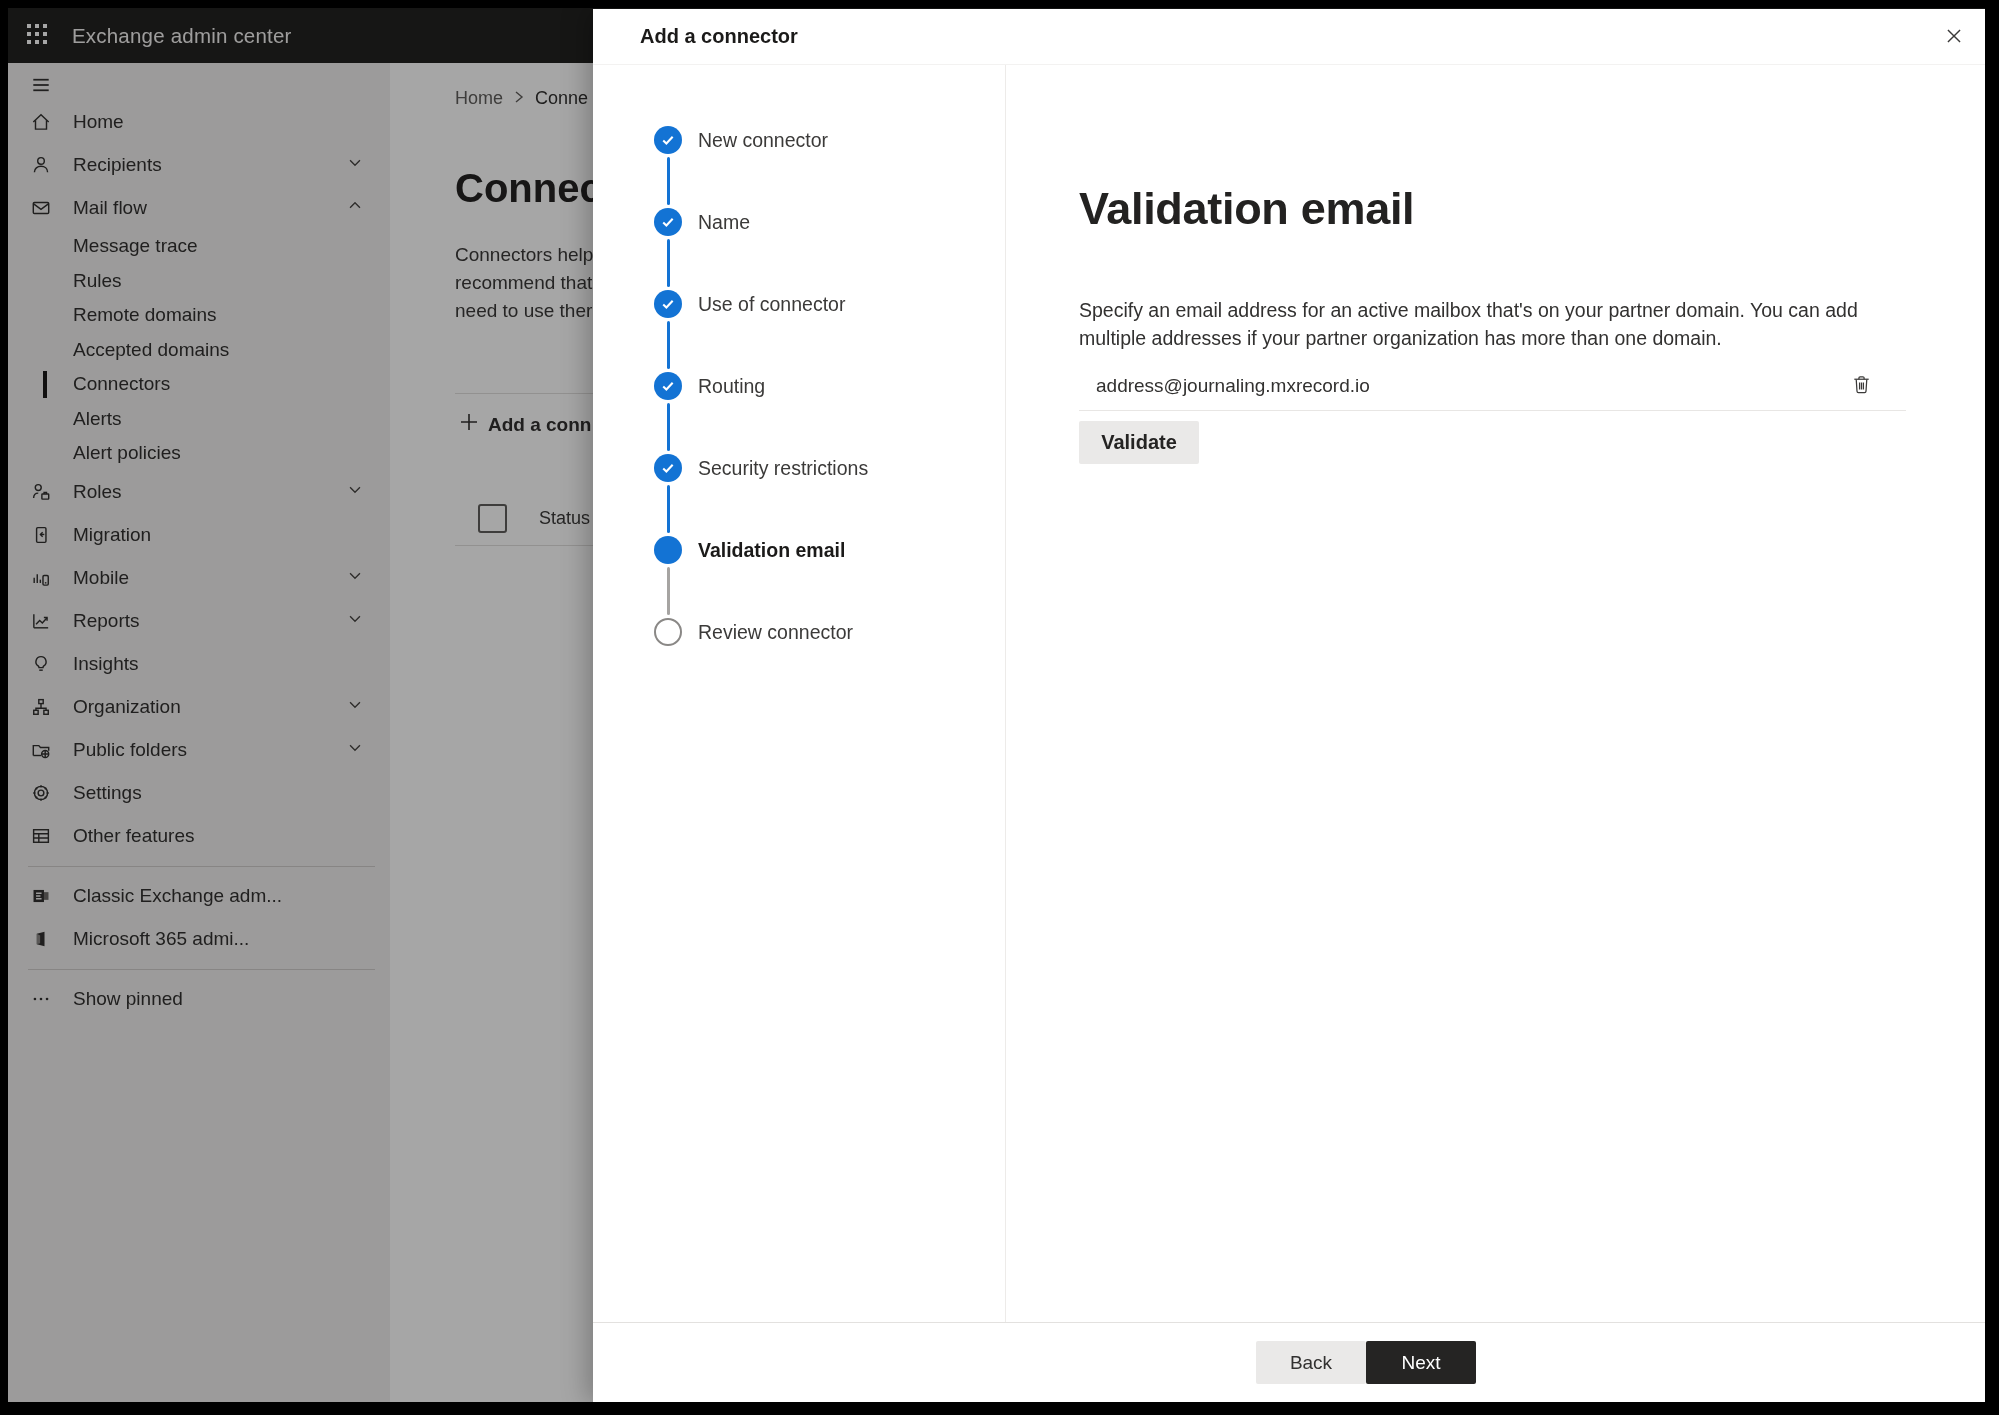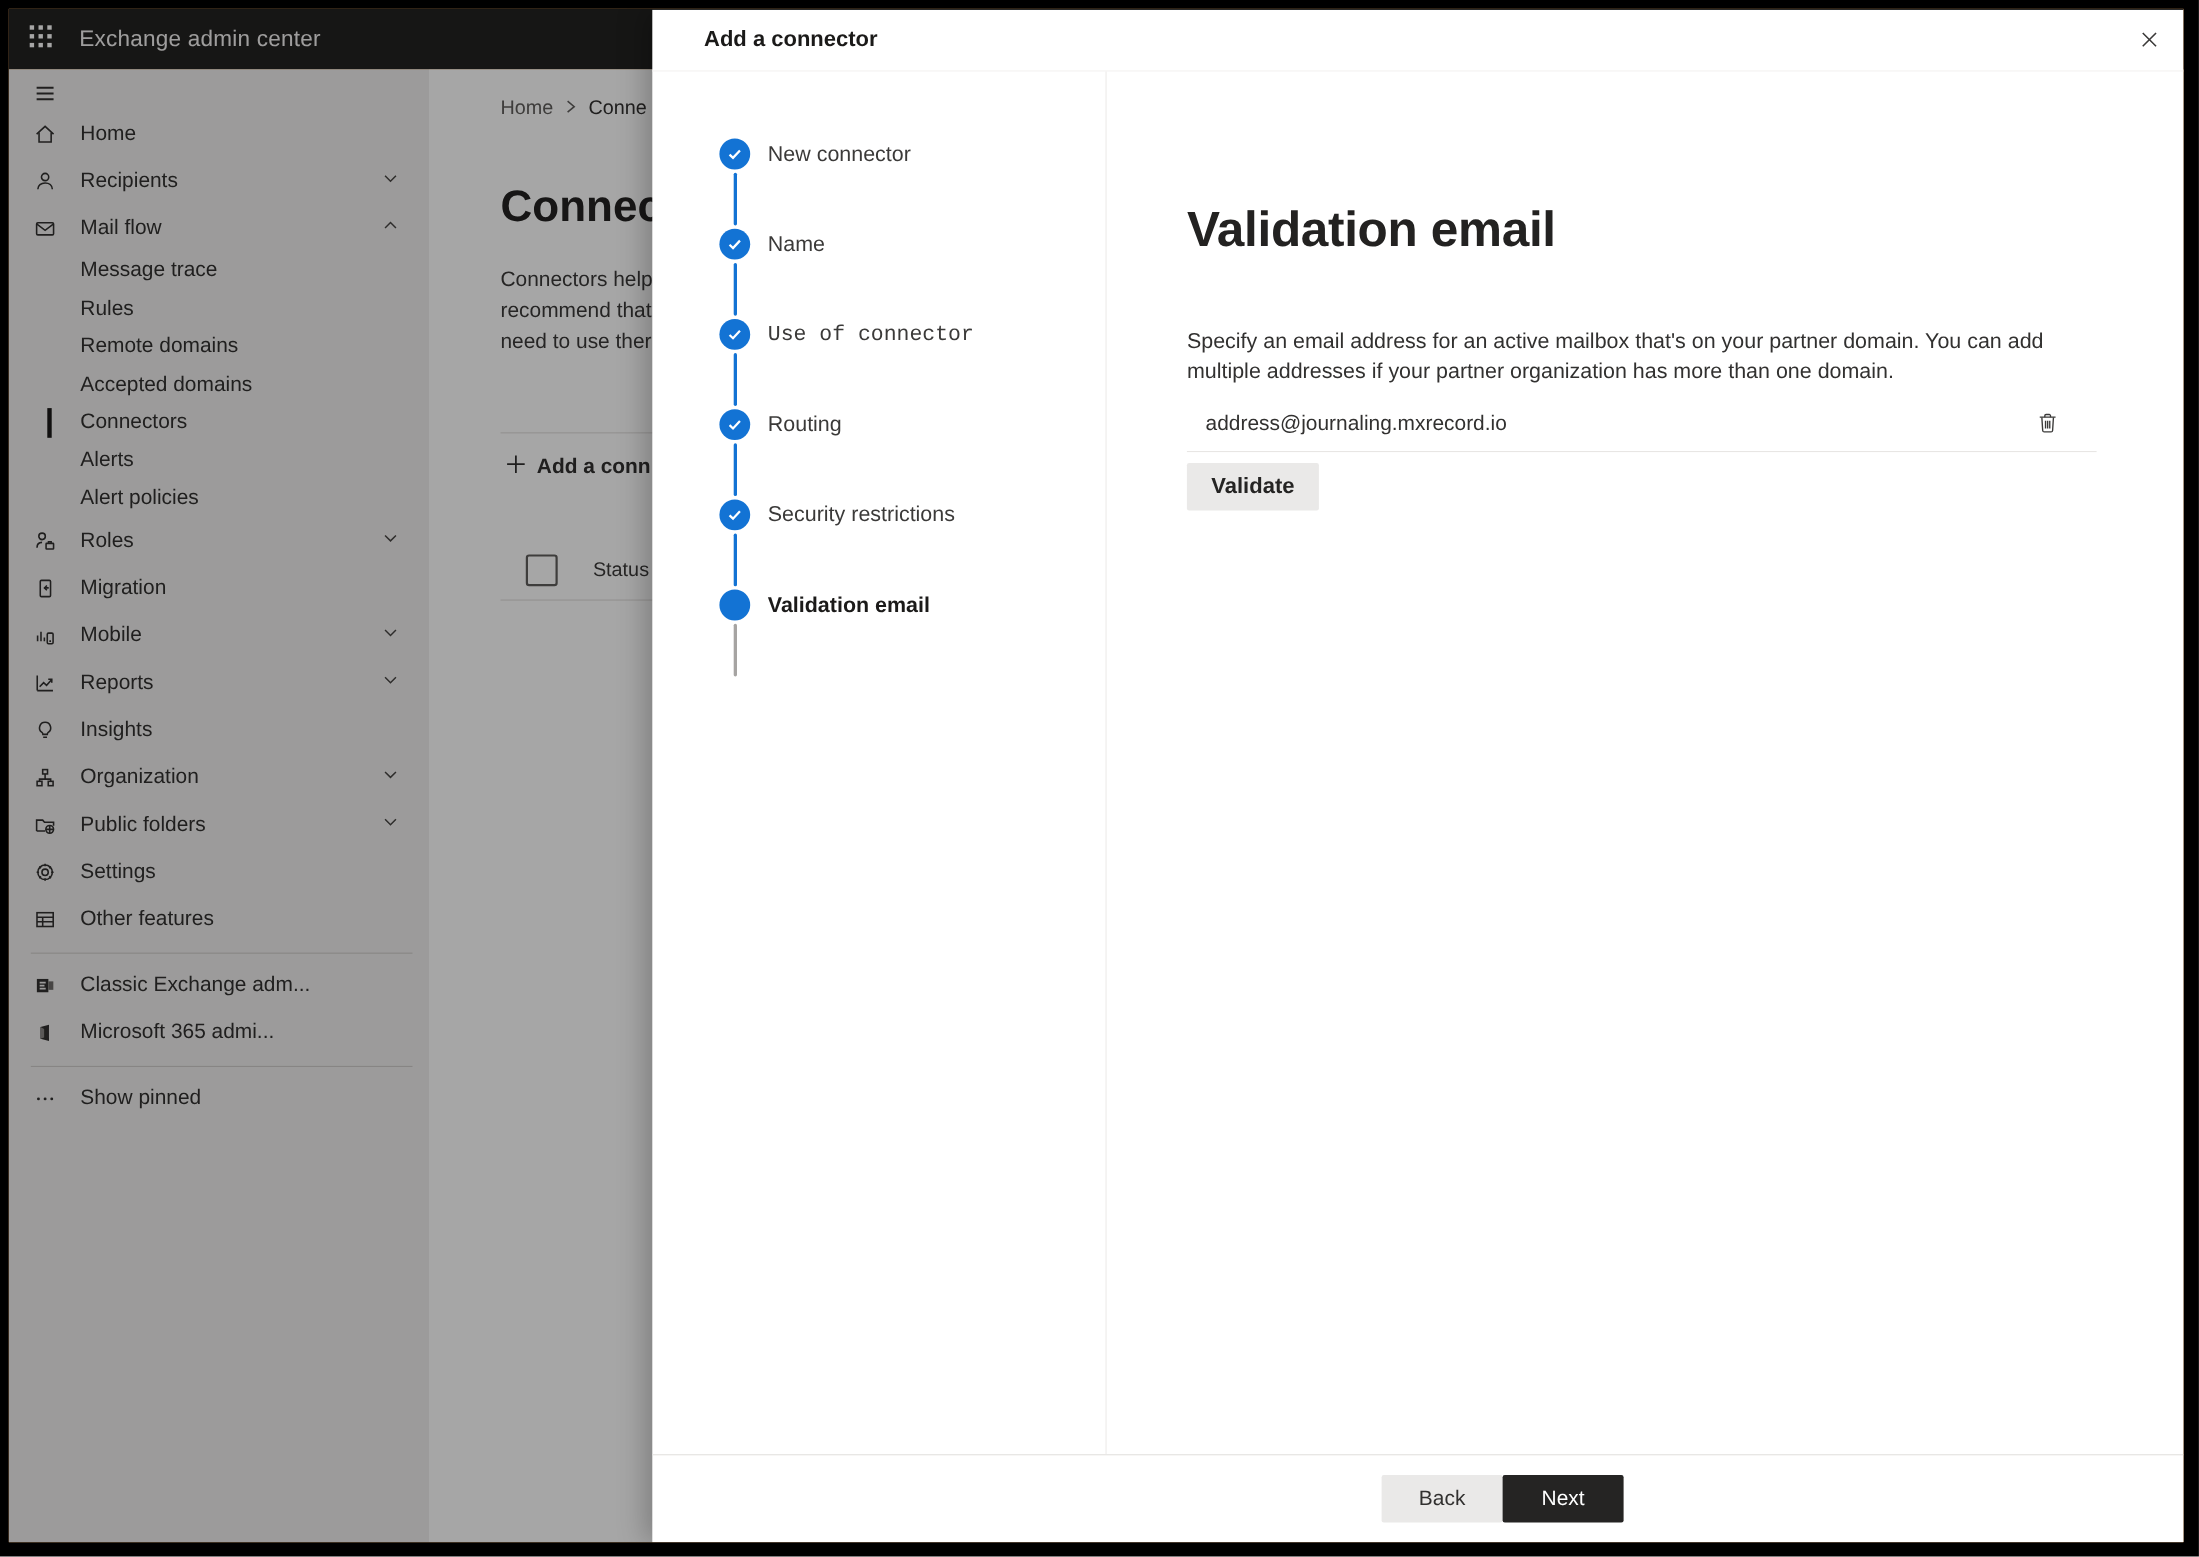--- a/index.html
+++ b/index.html
@@ -379,21 +379,21 @@
           <div class="step-line done" style="top: 92px;"></div>
           <div class="step" style="top: 143px; left: 0px; right: 0px;">
             <div class="step-circle completed">
               <svg width="18" height="18" viewBox="0 0 20 20" fill="none" stroke="#ffffff" stroke-width="2.3">
                 <path d="M4.7 10.6l3.5 3.3 7-7.5"></path>
               </svg>
             </div>
             <div class="step-label">Name</div>
           </div>
           <div class="step-line done" style="top: 174px;"></div>
-          <div class="step" style="top: 225px; left: 0px; right: 0px; font-family: Liberation Mono, monospace;">
+          <div class="step" style="top: 225px; left: 0px; right: 0px;">
             <div class="step-circle completed">
               <svg width="18" height="18" viewBox="0 0 20 20" fill="none" stroke="#ffffff" stroke-width="2.3">
                 <path d="M4.7 10.6l3.5 3.3 7-7.5"></path>
               </svg>
             </div>
             <div class="step-label">Use of connector</div>
           </div>
           <div class="step-line done" style="top: 256px;"></div>
           <div class="step" style="top: 307px; left: 0px; right: 0px;">
             <div class="step-circle completed">
@@ -411,20 +411,24 @@
               </svg>
             </div>
             <div class="step-label">Security restrictions</div>
           </div>
           <div class="step-line done" style="top: 420px;"></div>
           <div class="step" style="top: 471px; left: 0px; right: 0px;">
             <div class="step-circle current"></div>
             <div class="step-label current">Validation email</div>
           </div>
           <div class="step-line todo" style="top: 502px;"></div>
+          <div class="step" style="top: 553px; left: 0px; right: 0px;">
+            <div class="step-circle upcoming"></div>
+            <div class="step-label">Review connector</div>
+          </div>
         </div>
 
       <div class="content-col">
         <h1 class="content-h1">Validation email</h1>
         <p class="content-desc">Specify an email address for an active mailbox that's on your partner domain. You can add multiple addresses if your partner organization has more than one domain.</p>
 
 
         <div class="address-list" id="address-list">
             <div class="address-row">
               <span class="addr">address@journaling.mxrecord.io</span>

